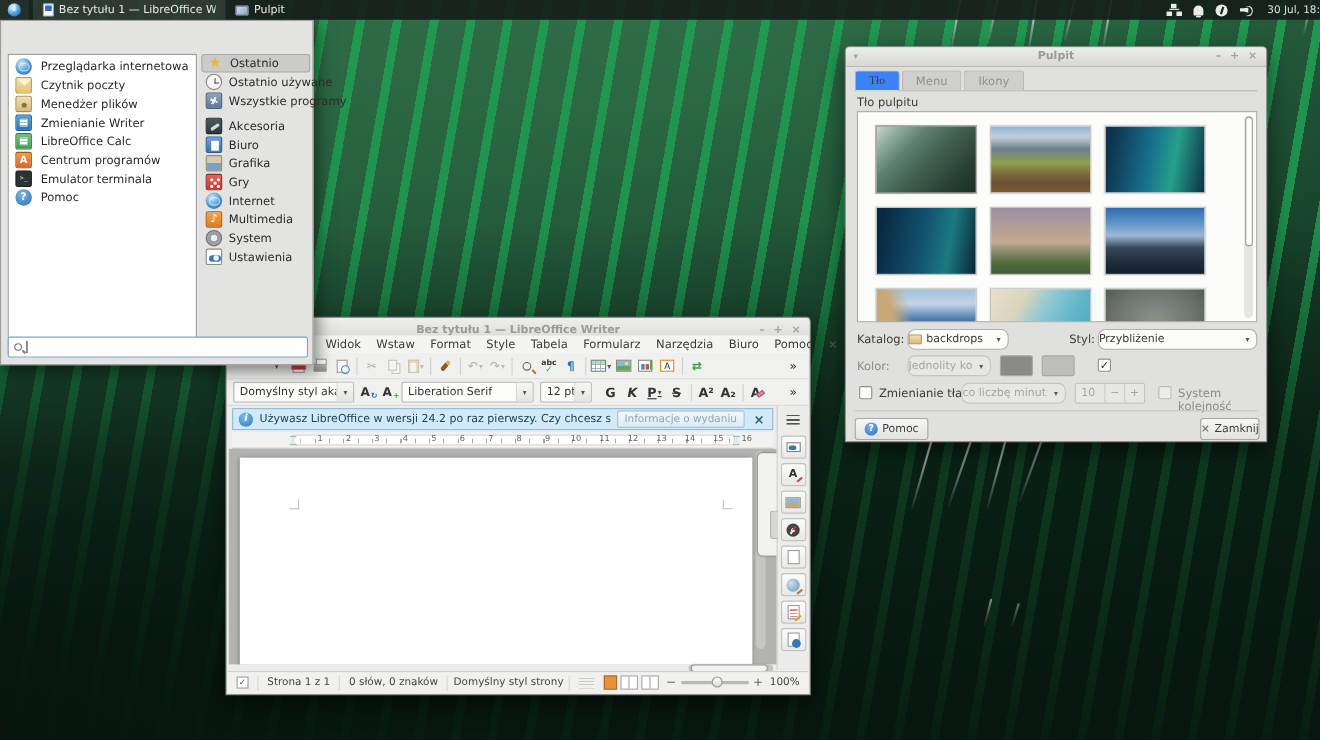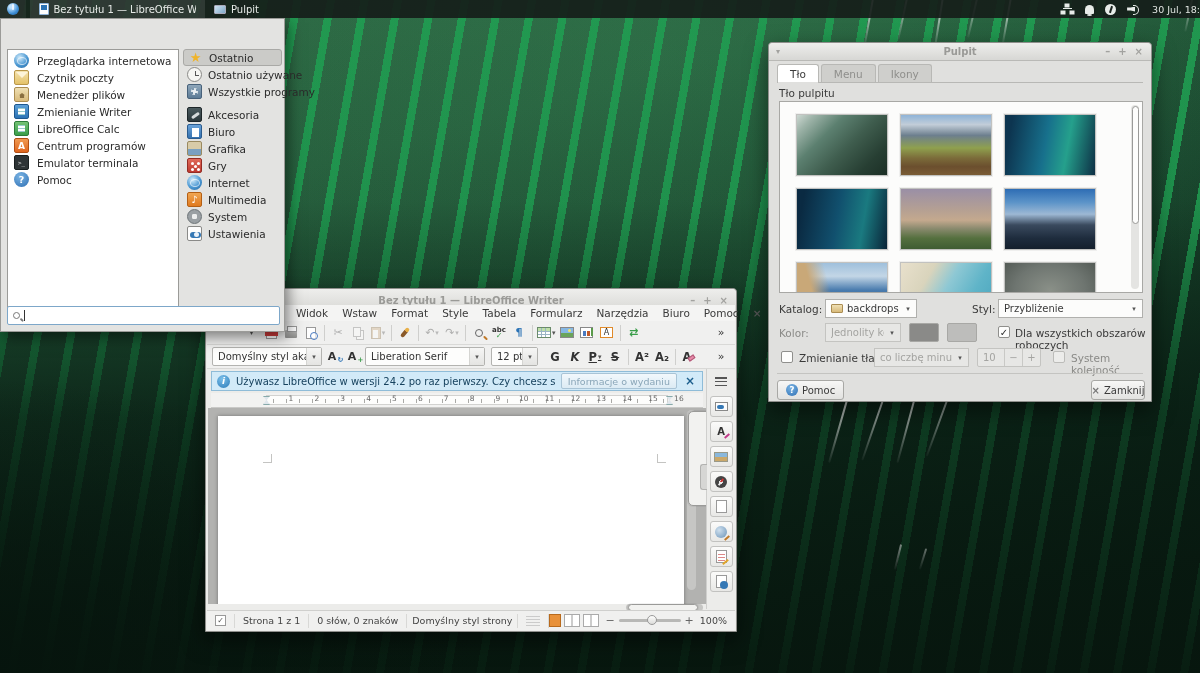--- a/index.html
+++ b/index.html
@@ -221,29 +221,29 @@
   .zslider { width:62px; height:3px; background:#b8b8b6; border-radius:2px; position:relative; }
   .zslider .zthumb { position:absolute; left:28px; top:-4px; width:10px; height:10px; border-radius:50%; background:linear-gradient(#fdfdfc,#dcdcda); border:1px solid #999; }
   .zpm { font-size:11px; color:#666; }
 
   
   #dlg { left:768px; top:42px; width:384px; height:360px; z-index:30; background:#e0e0de; }
   #dlg .titlebar { height:18px; }
   .tb-left-arrow { padding-left:7px; color:#a2a29f; font-size:8px; z-index:1; }
   .tabs { position:absolute; left:8px; top:21px; right:8px; height:19px; display:flex; gap:2px; border-bottom:1px solid #b8b8b5; }
   .tab { padding:0 12px; display:flex; align-items:center; font-size:10.5px; border:1px solid #b8b8b5; border-bottom:none; border-radius:3px 3px 0 0; background:#cfcfcc; color:#8f8f8c; }
-  .tab.on { background:#ffffff; color:#3a3a3a; position:relative; }
+  .tab.on { background:#3b82f6; color:#3a3a3a; position:relative;font-family:Liberation Serif, serif; }
   .tab.on::after { content:''; position:absolute; left:0; right:0; bottom:-1px; height:1px; background:#e0e0de; }
   .dlg-label { position:absolute; font-size:10.5px; color:#3a3a3a; }
   .dlg-sub { color:#8a8a87; }
   #wall-list { position:absolute; left:10px; top:58px; width:364px; height:192px; background:#fcfcfb; border:1px solid #a8a8a5; overflow:hidden; }
   .thumb { position:absolute; width:92px; height:62px; border:1px solid #c2c2c0; box-shadow:0 0 0 1px rgba(0,0,0,.05); }
   #wl-scroll { position:absolute; right:3px; top:3px; width:8px; height:184px; background:#e4e4e2; border-radius:4px; }
   #wl-scroll .thumbbar { position:absolute; left:.5px; top:1px; width:7px; height:118px; background:#fdfdfc; border:1px solid #9a9a98; border-radius:4px; }
-  .dcombo { position:absolute; height:19px; background:#fcfcfb; border:1px solid #b0b0ad; border-radius:0; display:flex; align-items:center; font-size:10px; color:#3a3a3a; padding-left:5px; }
+  .dcombo { position:absolute; height:19px; background:#fcfcfb; border:1px solid #b0b0ad; border-radius:7px; display:flex; align-items:center; font-size:10px; color:#3a3a3a; }
   .dcombo .cv { flex:1; white-space:nowrap; overflow:hidden; }
   .dcombo .ca { width:16px; font-size:7px; color:#555; text-align:center; }
   .dcombo.dis { background:#e7e7e5; color:#a4a4a1; border-color:#c4c4c1; }
   .fold { width:12px; height:9px; background:linear-gradient(#efe0b4,#d8ba7a); border:1px solid #ab8d52; border-radius:1px; margin-right:4px; flex:none; }
   .swatch { position:absolute; width:30px; height:19px; border:1px solid #a8a8a5; border-radius:2px; }
   .checkbox { position:absolute; width:12px; height:12px; background:#fdfdfc; border:1px solid #8f8f8c; border-radius:2px; font-size:10px; line-height:11px; text-align:center; color:#2c2c2c; font-weight:bold; }
   .checkbox.dis { background:#ececea; border-color:#bcbcb9; }
   .spin { position:absolute; height:19px; display:flex; border:1px solid #c4c4c1; border-radius:2px; background:#e7e7e5; color:#a4a4a1; font-size:10px; }
   .spin .num { width:26px; display:flex; align-items:center; padding-left:5px; }
   .spin .sbtn2 { width:18px; display:flex; align-items:center; justify-content:center; border-left:1px solid #c9c9c6; }
@@ -700,21 +700,20 @@
   </div>
 
   <span class="dlg-label dlg-sub" style="left:10px; top:284px;">Kolor:</span>
   <div class="dcombo dis" style="left:56px; top:280px; width:76px;">
     <span class="cv">Jednolity kolor</span>
     <span class="ca">▾</span>
   </div>
   <span class="swatch" style="left:140px; top:280px; background:#8a8a88;"></span>
   <span class="swatch" style="left:178px; top:280px; background:#bdbdbb;"></span>
   <span class="checkbox" style="left:229px; top:283px;">✓</span>
-  <span class="dlg-label" style="left:246px; top:284px;">Dla wszystkich obszarów roboczych</span>
 
   <span class="checkbox" style="left:12px; top:308px;"></span>
   <span class="dlg-label" style="left:30px; top:309px;">Zmienianie tła</span>
   <div class="dcombo dis" style="left:105px; top:305px; width:95px;">
     <span class="cv">co liczbę minut:</span>
     <span class="ca">▾</span>
   </div>
   <div class="spin" style="left:208px; top:305px;">
     <span class="num">10</span>
     <span class="sbtn2">−</span>

